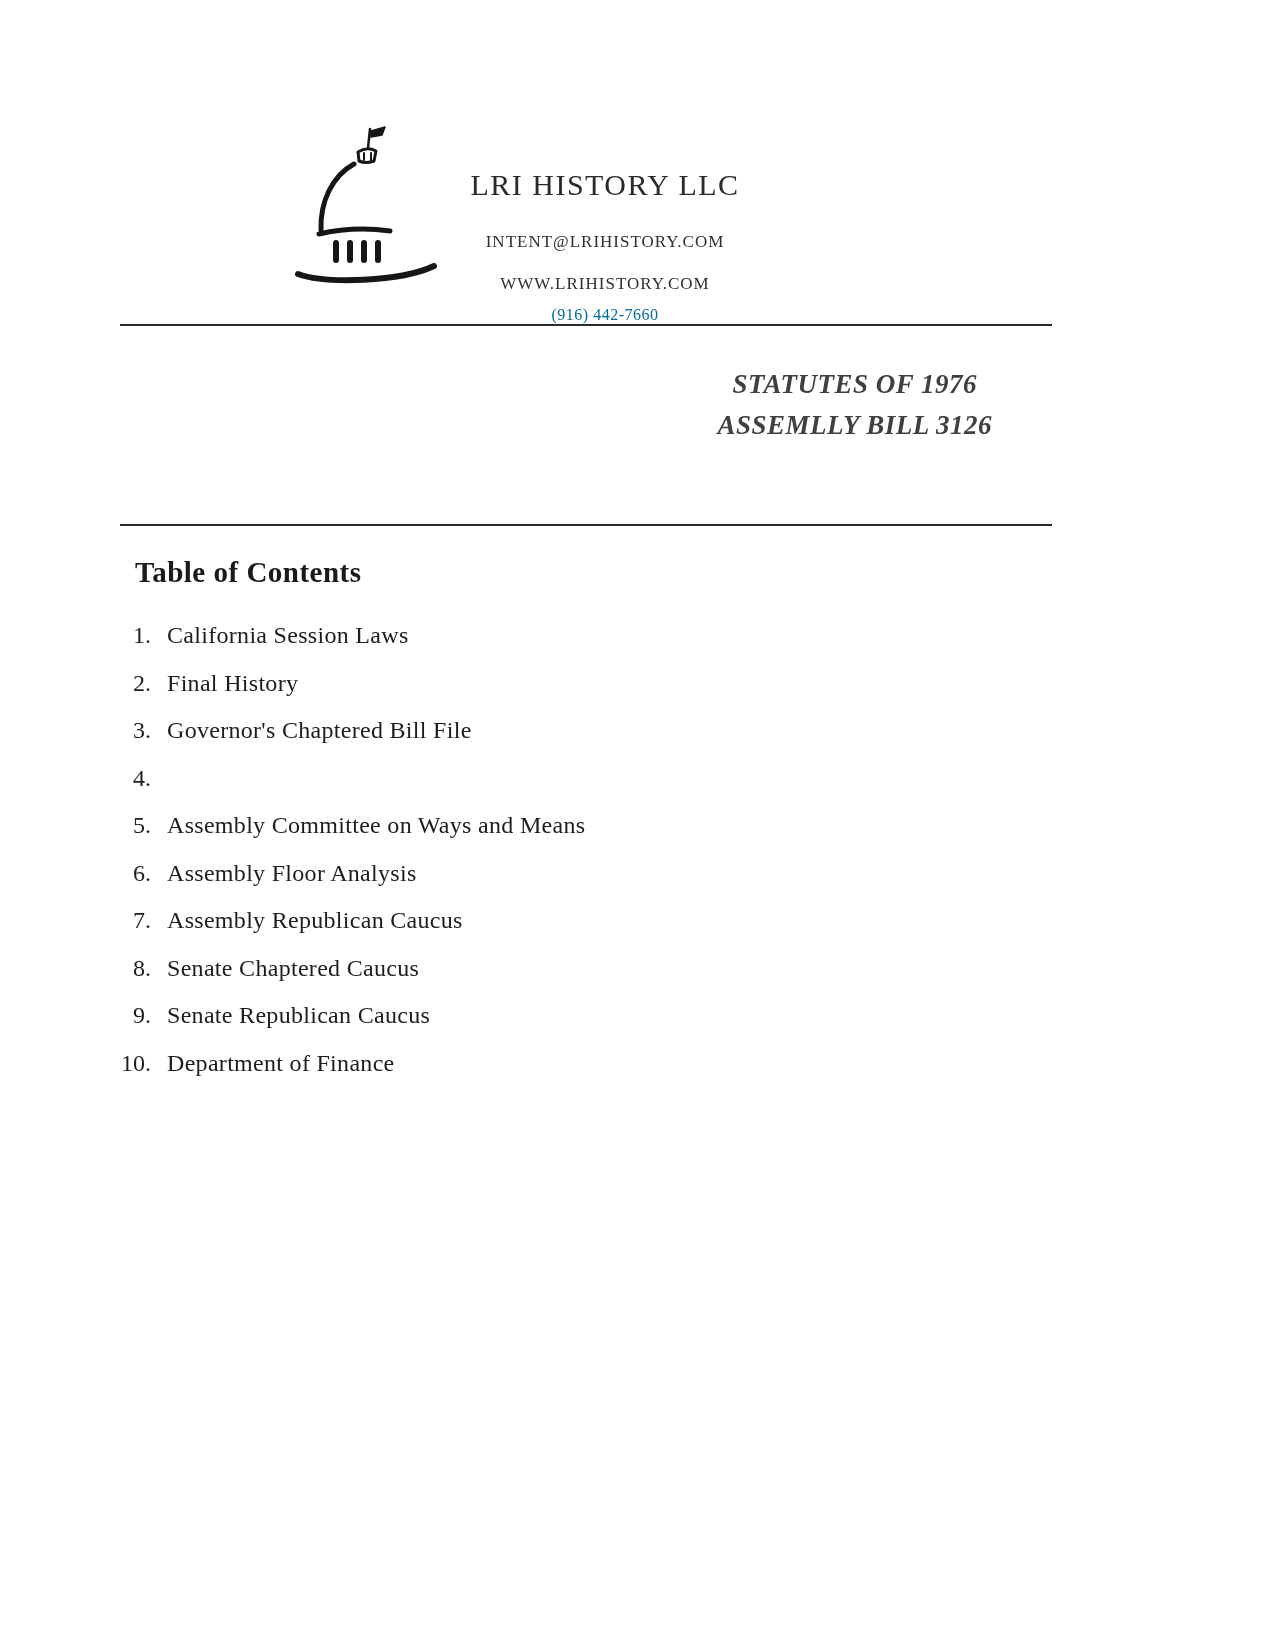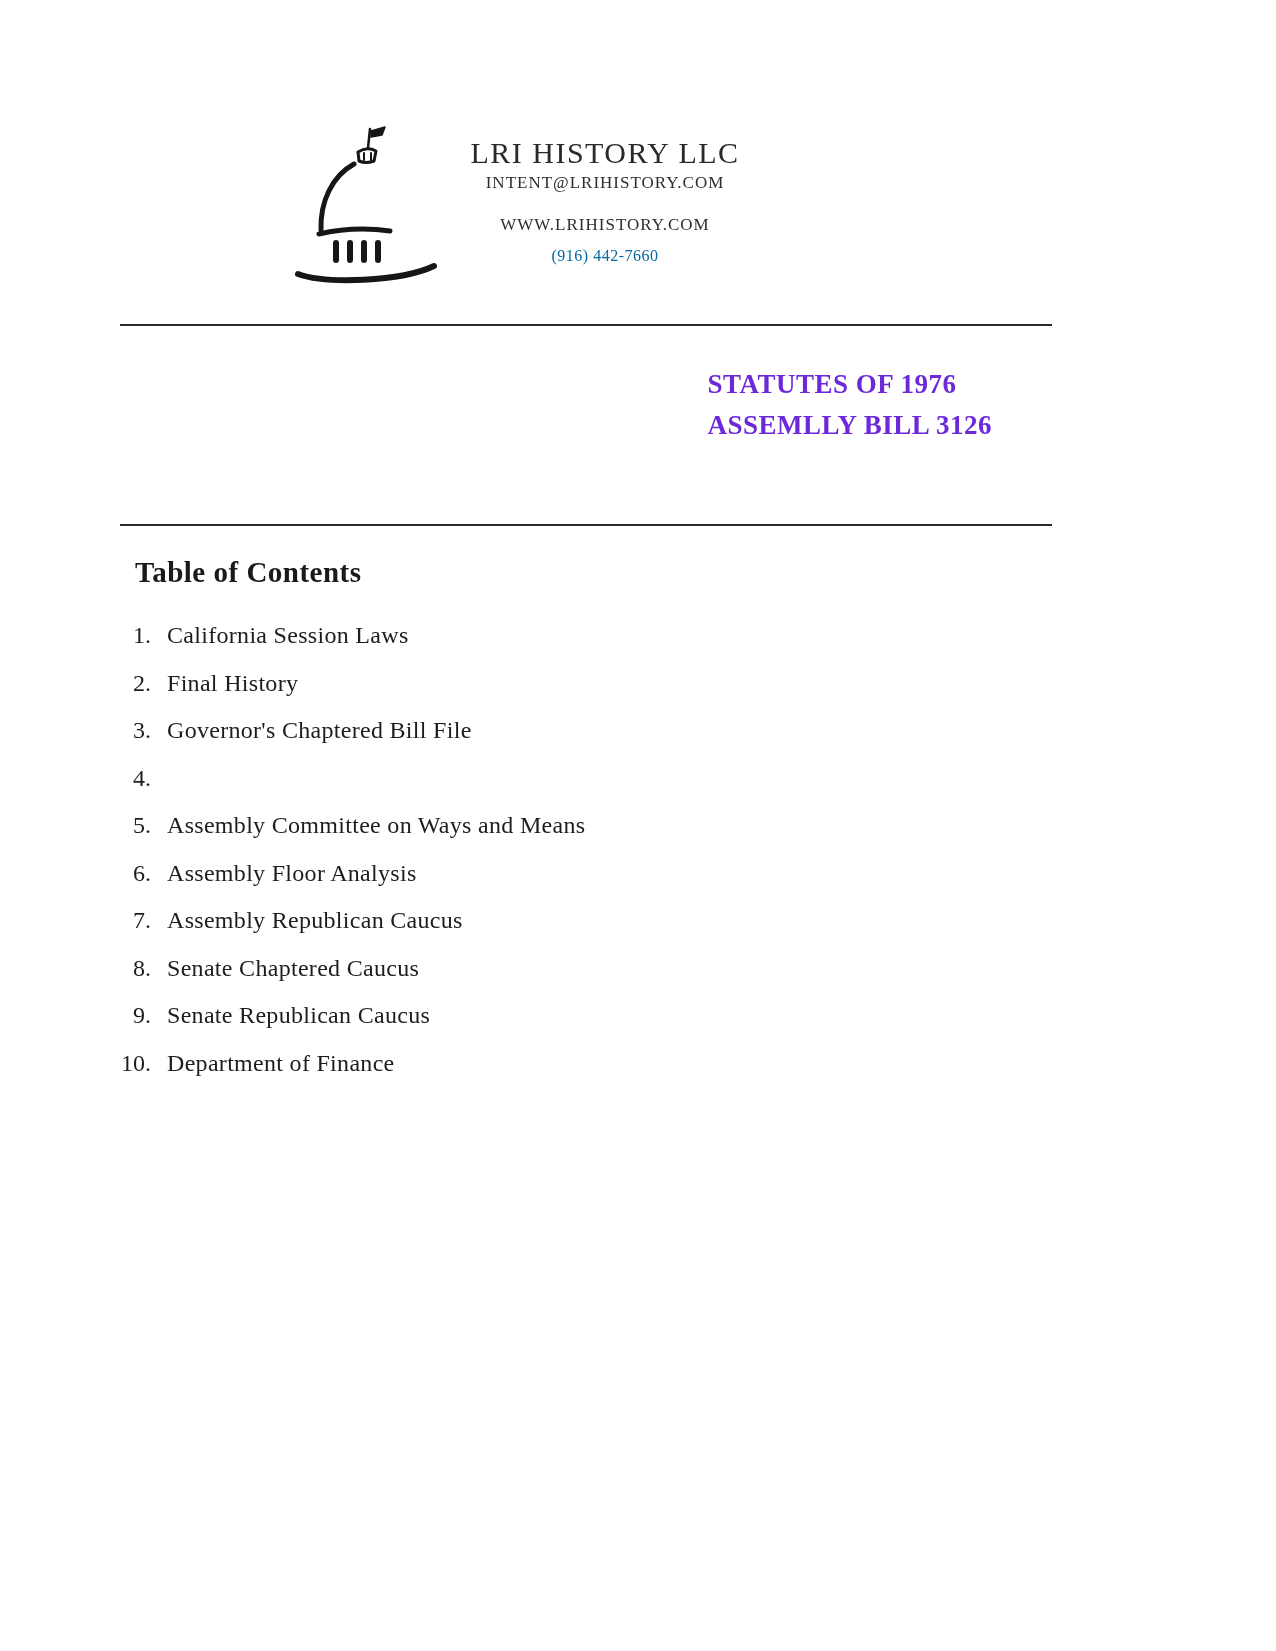--- a/index.html
+++ b/index.html
@@ -22,32 +22,32 @@
     left: 292px;
     top: 122px;
     width: 150px;
     height: 165px;
   }
   .logo-box svg { width: 100%; height: 100%; }
 
   .header-text {
     position: absolute;
     left: 445px;
-    top: 136px;
+    top: 168px;
     width: 320px;
     text-align: center;
   }
   .company-name {
     font-size: 30px;
     letter-spacing: 1.5px;
     color: #2a2a2a;
     white-space: nowrap;
   }
   .company-email {
-    margin-top: 3px;
+    margin-top: 30px;
     font-size: 17px;
     letter-spacing: 1px;
     color: #2e2e2e;
     white-space: nowrap;
   }
   .company-website {
     margin-top: 22px;
     font-size: 17px;
     letter-spacing: 1px;
     color: #2e2e2e;
@@ -69,26 +69,27 @@
     border-top: 2px solid #2b2b2b;
   }
   .rule-top    { top: 324px; }
   .rule-bottom { top: 524px; }
 
   
   .statutes-block {
     position: absolute;
     right: 284px;
     top: 364px;
-    text-align: left;
+    text-align: center;
     font-weight: bold;
     font-size: 27px;
     line-height: 41px;
     letter-spacing: 0.5px;
-    color: #6d28d9;
+    color: #404040;
+    font-style: italic;
   }
   .statutes-line { white-space: pre-wrap; }
 
   
   .toc-title {
     position: absolute;
     left: 117px;
     top: 556px;
     font-size: 29px;
     font-weight: bold;

